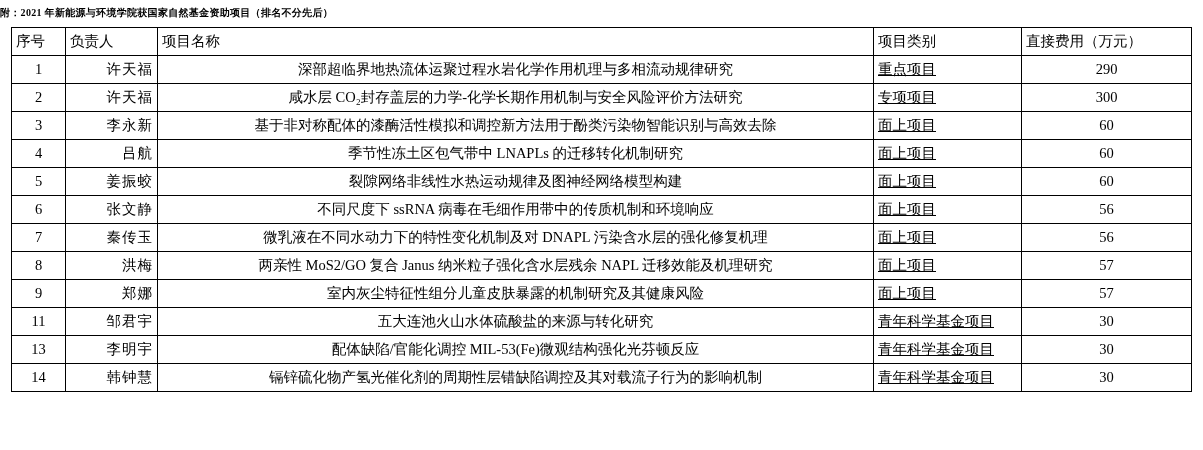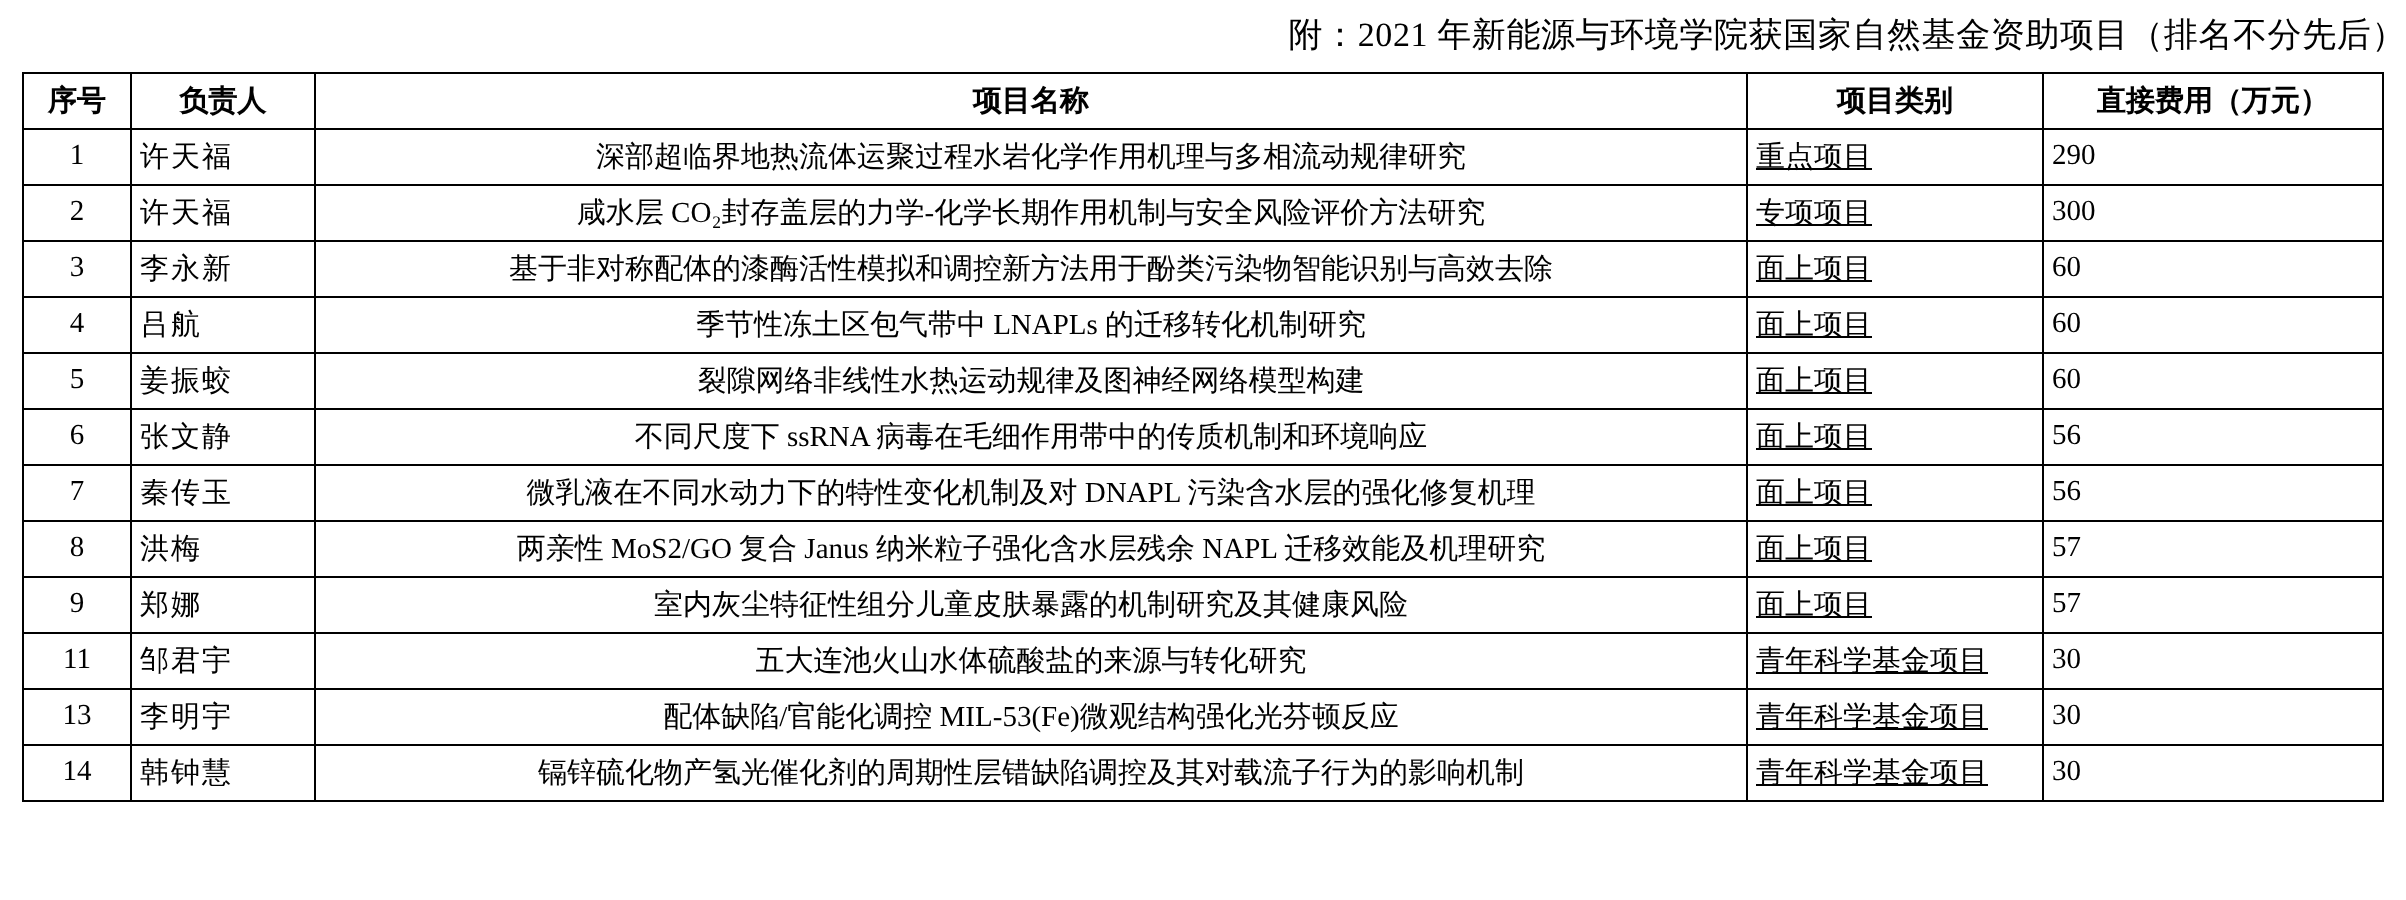--- a/index.html
+++ b/index.html
@@ -14,24 +14,24 @@
     font-family: "Liberation Serif", serif;
     color: #000000;
     overflow: hidden;
   }
   .page {
     width: 1203px;
     height: 450px;
     position: relative;
   }
   .doc-title {
-    text-align: right;
+    text-align: left;
     font-family: "Liberation Serif", serif;
-    font-weight: normal;
-    font-size: 17px;
+    font-weight: bold;
+    font-size: 10px;
     letter-spacing: 0.3px;
     padding-top: 6px;
     padding-bottom: 7px;
     white-space: nowrap;
   }
   table.grant-table {
     border-collapse: collapse;
     width: 1180px;
     margin: 0 11px;
     table-layout: fixed;
@@ -40,36 +40,36 @@
     border: 1px solid #000000;
     font-size: 14.5px;
     font-family: "Liberation Serif", serif;
     padding: 2px 4px;
     height: 28px;
     vertical-align: middle;
     white-space: nowrap;
     overflow: hidden;
   }
   thead th {
-    font-weight: bold;
-    text-align: center;
+    font-weight: normal;
+    text-align: left;
     font-size: 15px;
     height: 29px;
   }
   col.c-no    { width: 54px; }
   col.c-pi    { width: 92px; }
   col.c-name  { width: 716px; }
   col.c-type  { width: 148px; }
   col.c-fund  { width: 170px; }
 
   td.cell-no   { text-align: center; }
-  td.cell-pi   { text-align: left; letter-spacing: 1px; }
+  td.cell-pi   { text-align: right; letter-spacing: 1px; }
   td.cell-name { text-align: center; padding-left: 8px; }
   td.cell-type { text-align: left; padding-left: 8px; text-decoration: underline; }
-  td.cell-fund { text-align: left; }
+  td.cell-fund { text-align: center; }
 </style>
 </head>
 <body>
 
 <div class="page">
 
   <div class="doc-title">附：2021 年新能源与环境学院获国家自然基金资助项目（排名不分先后）</div>
 
   <table class="grant-table">
     <colgroup>

